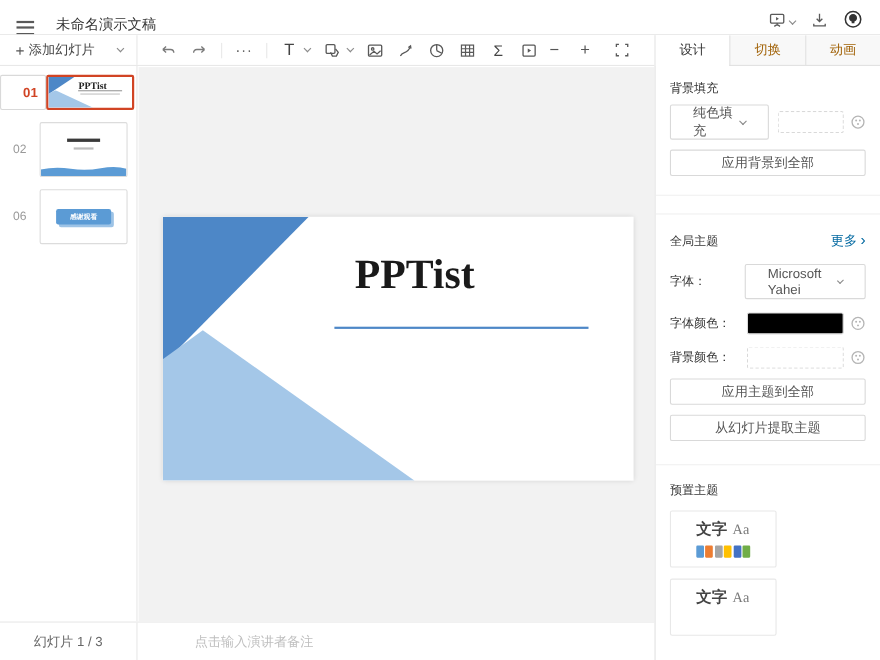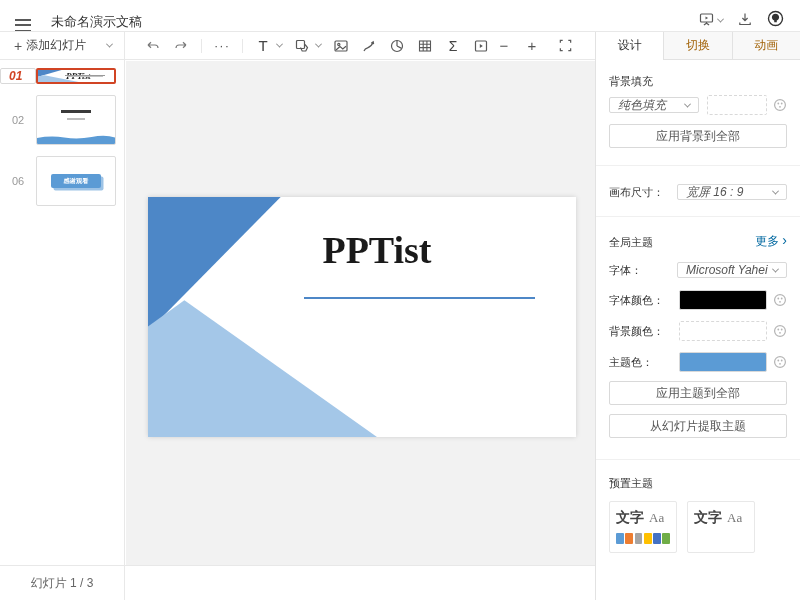--- a/index.html
+++ b/index.html
@@ -85,34 +85,34 @@
     border-left:1px solid #e2e2e2; background:#fff; overflow:hidden; }
   .tabs { display:flex; height:28px; }
   .tab { flex:1; display:flex; align-items:center; justify-content:center; font-size:12px;
     color:#a16207; background:#f8f8f8; border-bottom:1px solid #e2e2e2; border-left:1px solid #e2e2e2;
     cursor:pointer; }
   .tab:first-child { border-left:none; }
   .tab.active { background:#fff; border-bottom:1px solid transparent; color:#333; }
   .rcontent { padding:14px 13px 0; }
   .rlabel { font-size:11px; color:#333; line-height:14px; }
   .rrow { display:flex; align-items:center; justify-content:space-between; }
-  .sel { border:1px solid #d9d9d9; border-radius:2px; height:16px; display:flex;
-    align-items:center; justify-content:space-between; padding:0 8px; font-size:12px;
-    color:#555; background:#fff; cursor:pointer;font-style:italic; }
+  .sel { border:1px solid #d9d9d9; border-radius:2px; height:32px; display:flex;
+    align-items:center; justify-content:space-between; padding:0 20px; font-size:12px;
+    color:#555; background:#fff; cursor:pointer; }
   .btn { border:1px solid #d9d9d9; border-radius:2px; height:24px; display:flex;
     align-items:center; justify-content:center; font-size:12px; color:#555; background:#fff;
     cursor:pointer; }
   .hr { height:1px; background:#f0f0f0; margin:0 -13px; }
   .color-ctl { display:flex; align-items:center; gap:6px; }
   .swatch { height:20px; border:1px solid #d9d9d9; border-radius:2px; cursor:pointer; }
   .swatch.empty { border:1px dashed #d9d9d9; background:#fff; }
   .more-link { display:flex; gap:3px; font-size:12px; color:#0369a1; cursor:pointer; }
   .cards { display:flex; gap:10px; flex-wrap:wrap; }
-  .tcard { width:68px; height:52px; border:1px solid #e8e8e8; border-radius:2px;
-    padding:7px 6px 0; cursor:pointer; background:#fff; }
+  .tcard { width:97px; height:52px; border:1px solid #e8e8e8; border-radius:2px;
+    padding:7px 23px 0; cursor:pointer; background:#fff; }
   .tcard .trow { display:flex; align-items:baseline; gap:5px; }
   .tcard .tz { font-size:14px; font-weight:bold; color:#444; }
   .tcard .aa { font-size:13px; font-family:"Liberation Serif", serif; color:#777; }
   .tcard .sw-row { display:flex; gap:1.5px; margin-top:6px; }
   .tcard .sw { width:11px; height:11px; border-radius:1px; }
 </style>
 </head>
 <body>
 
 <div class="app">
@@ -267,20 +267,23 @@
     <div class="slide">
       <div class="tri tri-dark" style="background: rgb(77, 135, 199);"></div>
       <div class="tri tri-light" style="background: rgb(164, 199, 232);"></div>
       <div class="slide-title">PPTist</div>
       <div class="slide-line" style="background: rgb(77, 135, 199);"></div>
     </div>
   </div>
 
   <div class="statusbar">
     <div class="status-left">幻灯片 1 / 3</div>
+    <div class="notes">
+      <input type="text" placeholder="点击输入演讲者备注" style="">
+    </div>
   </div>
 
   <div class="rpanel">
     <div class="tabs">
       <div class="tab active">设计</div>
       <div class="tab">切换</div>
       <div class="tab">动画</div>
     </div>
     <div class="rcontent">
 
@@ -299,27 +302,20 @@
               <circle cx="8.7" cy="5.5" r="0.9" fill="#b5b5b5"></circle>
             <circle cx="7" cy="8.8" r="0.9" fill="#b5b5b5"></circle>
           </svg>
         </div>
       </div>
 
       <div class="btn" style="margin-top:9px">应用背景到全部</div>
 
       <div class="hr" style="margin-top:17px"></div>
 
-      <div class="rrow" style="margin-top:18px">
-        <div class="rlabel">画布尺寸：</div>
-        <div class="sel" style="width:110px">
-          <span>宽屏 16 : 9</span>
-          <span class="cv"></span>
-        </div>
-      </div>
 
       <div class="hr" style="margin-top:16px"></div>
 
       <div class="rrow" style="margin-top:16px">
         <div class="rlabel">全局主题</div>
         <div class="more-link">
           <span>更多</span>
           <span style="font-size:14px;line-height:1">›</span>
         </div>
       </div>
@@ -351,32 +347,20 @@
           <div class="swatch empty" style="width:88px"></div>
           <svg width="14" height="14" viewBox="0 0 14 14">
             <circle cx="7" cy="7" r="5.4" fill="none" stroke="#b5b5b5" stroke-width="1.2"></circle>
             <circle cx="5.3" cy="5.5" r="0.9" fill="#b5b5b5"></circle>
               <circle cx="8.7" cy="5.5" r="0.9" fill="#b5b5b5"></circle>
             <circle cx="7" cy="8.8" r="0.9" fill="#b5b5b5"></circle>
           </svg>
         </div>
       </div>
 
-      <div class="rrow" style="margin-top:11px">
-        <div class="rlabel">主题色：</div>
-        <div class="color-ctl">
-          <div class="swatch" style="width: 88px; background: rgb(91, 155, 213);"></div>
-          <svg width="14" height="14" viewBox="0 0 14 14">
-            <circle cx="7" cy="7" r="5.4" fill="none" stroke="#b5b5b5" stroke-width="1.2"></circle>
-            <circle cx="5.3" cy="5.5" r="0.9" fill="#b5b5b5"></circle>
-              <circle cx="8.7" cy="5.5" r="0.9" fill="#b5b5b5"></circle>
-            <circle cx="7" cy="8.8" r="0.9" fill="#b5b5b5"></circle>
-          </svg>
-        </div>
-      </div>
 
       <div class="btn" style="margin-top:9px">应用主题到全部</div>
       <div class="btn" style="margin-top:9px">从幻灯片提取主题</div>
 
       <div class="hr" style="margin-top:21px"></div>
 
       <div class="rlabel" style="margin-top:16px">预置主题</div>
 
       <div class="cards" style="margin-top:11px">
         <div class="tcard">

